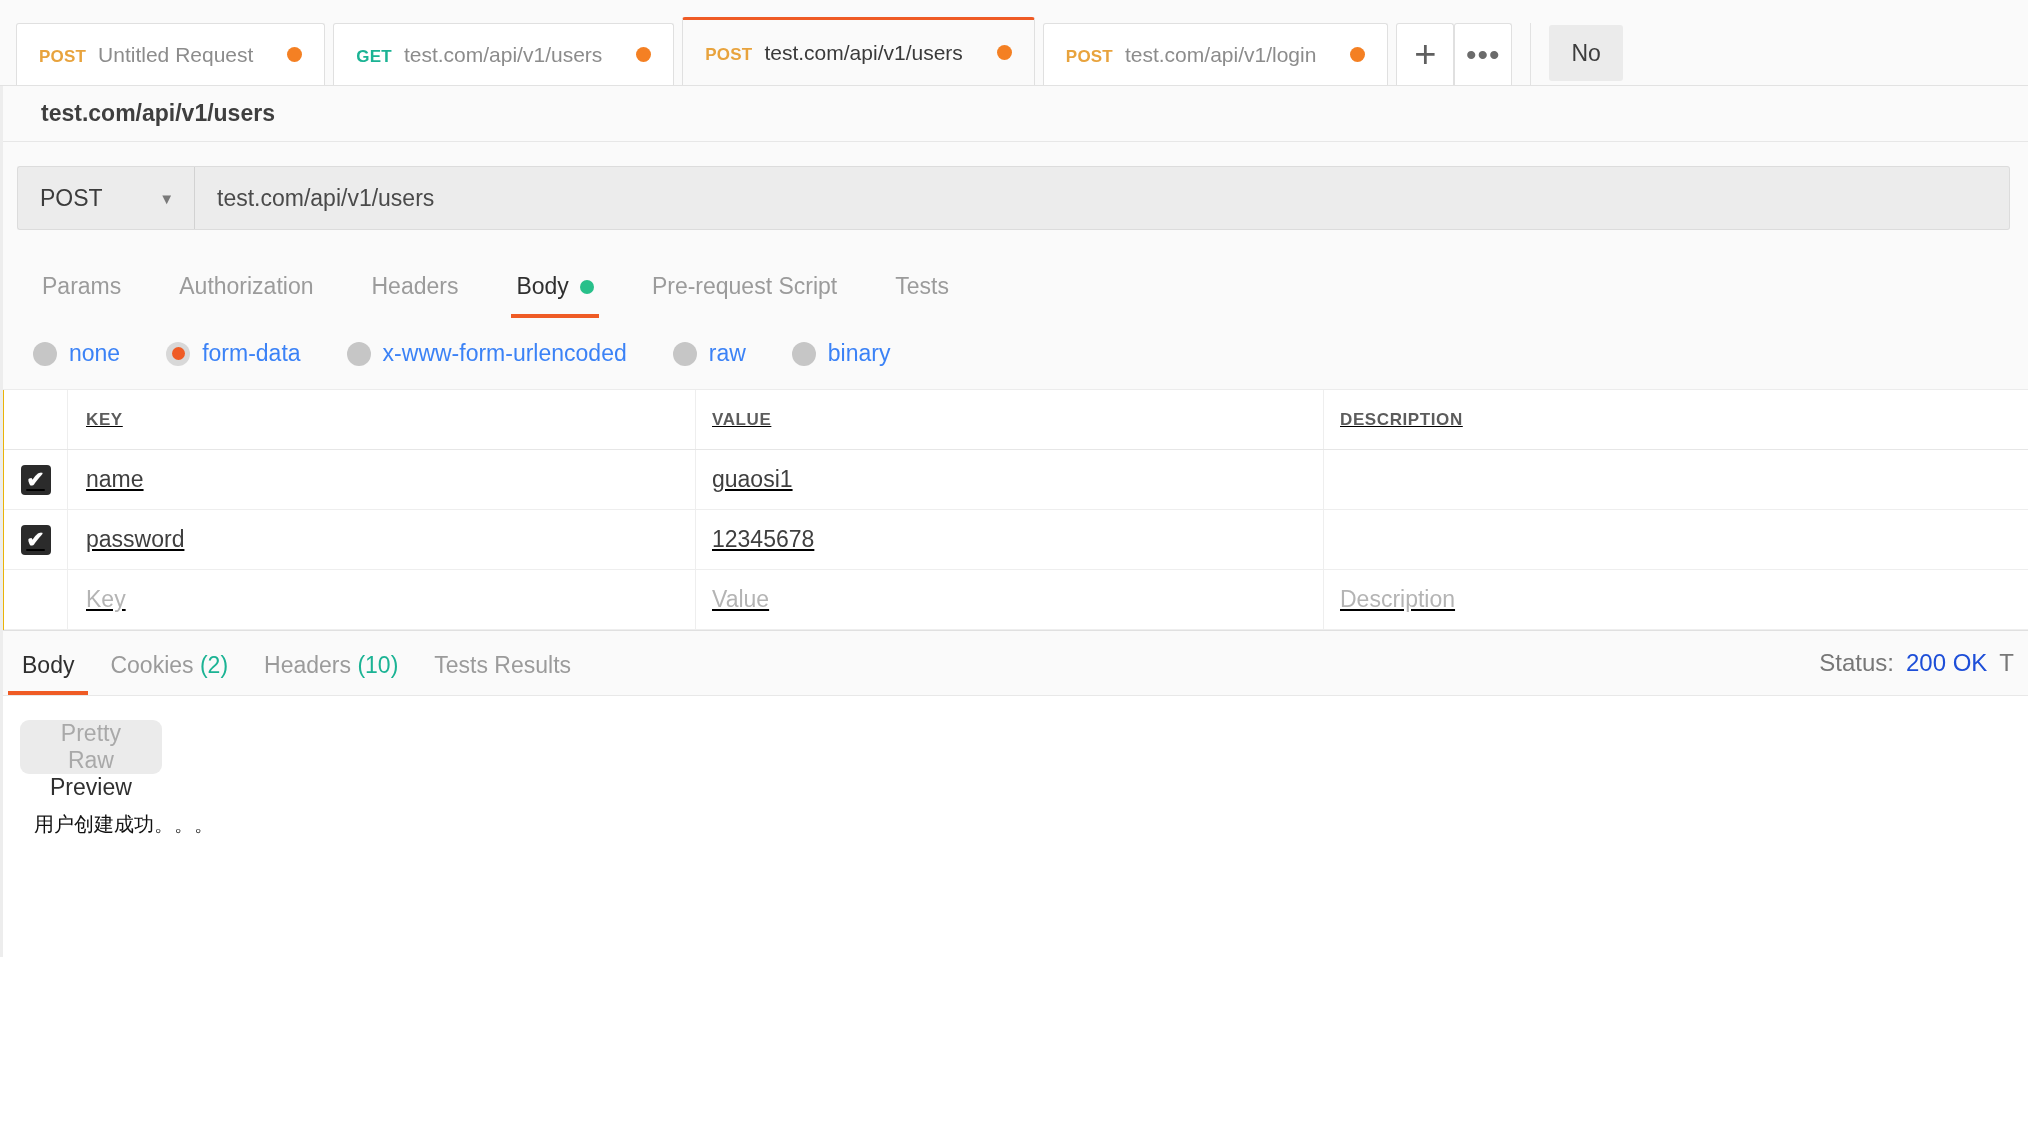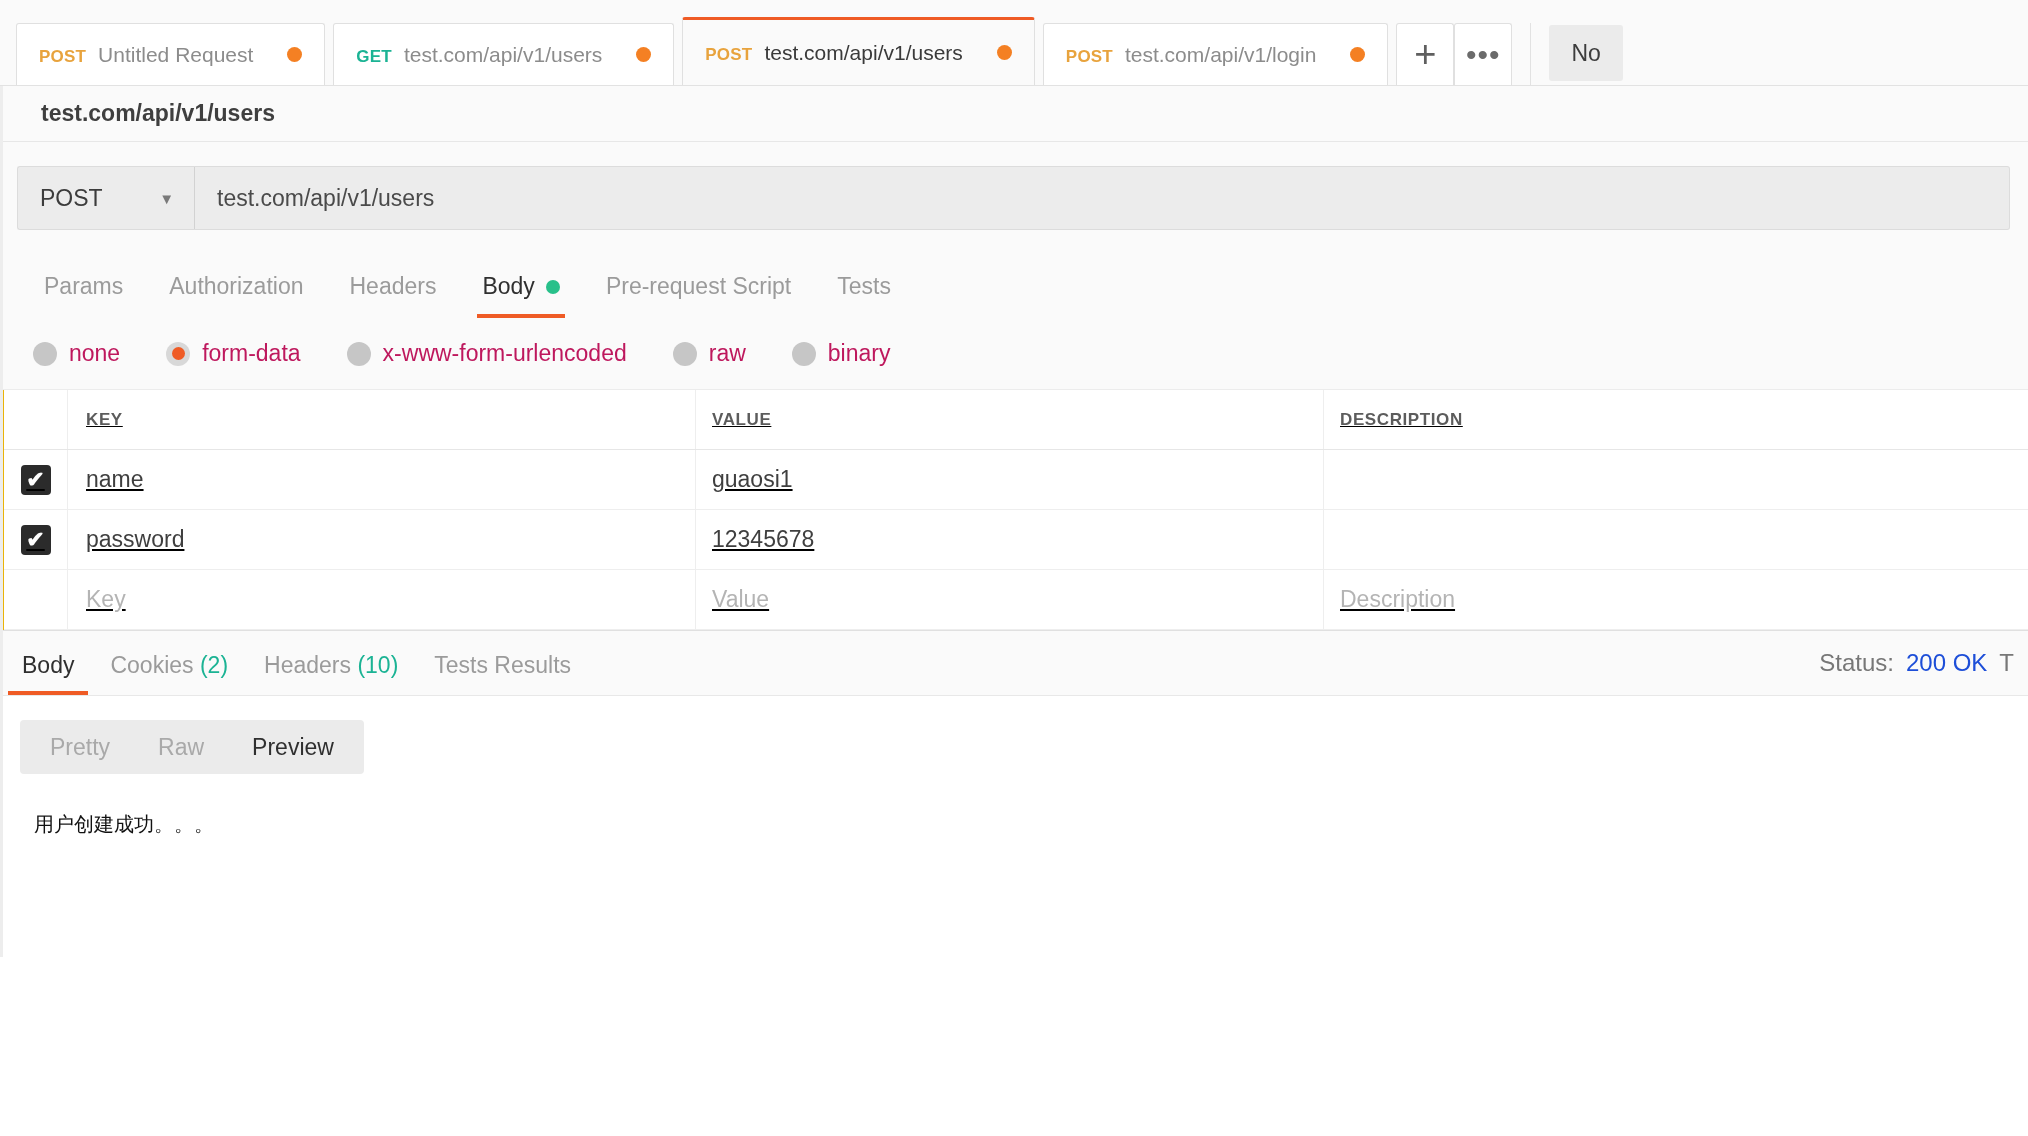--- a/index.html
+++ b/index.html
@@ -128,21 +128,22 @@
     font-size: 23px; color: #4a4a4a;
     cursor: text;
   }
 
   
   .req-tabs {
     background: #fafafa;
     display: flex; align-items: flex-end;
     padding: 0 0 0 18px;
     height: 72px;
-    border-left: 3px solid #fca5a5;
+    border-left: 1px solid #fca5a5;
+    gap: 12px;
   }
   .rtab {
     position: relative;
     display: flex; align-items: center; gap: 11px;
     padding: 0 23px 18px 23px;
     font-size: 23px;
     color: #9b9b9b;
     cursor: pointer;
     white-space: nowrap;
   }
@@ -168,21 +169,21 @@
   .radio {
     width: 24px; height: 24px; border-radius: 50%;
     background: #c6c6c6;
     display: flex; align-items: center; justify-content: center;
     flex: 0 0 auto;
   }
   .radio.selected { background: #d8d8d8; }
   .radio.selected .inner {
     width: 13px; height: 13px; border-radius: 50%; background: #ef5b25;
   }
-  .radio-label { font-size: 23px; color: #be185d; }
+  .radio-label { font-size: 23px; color: #3b82f6; }
 
   
   .kv-table {
     border-left: 4px solid #eab308;
     background: #fff;
     text-decoration: underline;
   }
   .kv-row { display: flex; border-bottom: 1px solid #eeeeee; height: 60px; }
   .kv-row.head { height: 60px; border-bottom: 1px solid #e6e6e6; }
   .kv-check {
@@ -256,22 +257,23 @@
     white-space: nowrap; overflow: hidden;
   }
   .resp-meta .val { color: #1d4ed8; }
   .resp-meta .label { color: #777; }
 
   
   .view-area { background: #fff; }
   .view-row { padding: 24px 0 0 20px; }
   .seg {
     display: inline-flex; align-items: center;
-    background: #ebebeb; border-radius: 4px; height: 54px;
+    background: #ebebeb; border-radius: 9px; height: 54px;
     padding: 0 6px;
+    flex-direction: column;
   }
   .seg-btn {
     font-size: 23px; color: #a9a9a9; padding: 0 24px; cursor: pointer;
     height: 54px; display: flex; align-items: center;
   }
   .seg-btn.active { color: #2f2f2f; }
 
   .resp-body {
     padding: 36px 0 0 34px;
     font-family: "DejaVu Serif", "Liberation Serif", serif;

